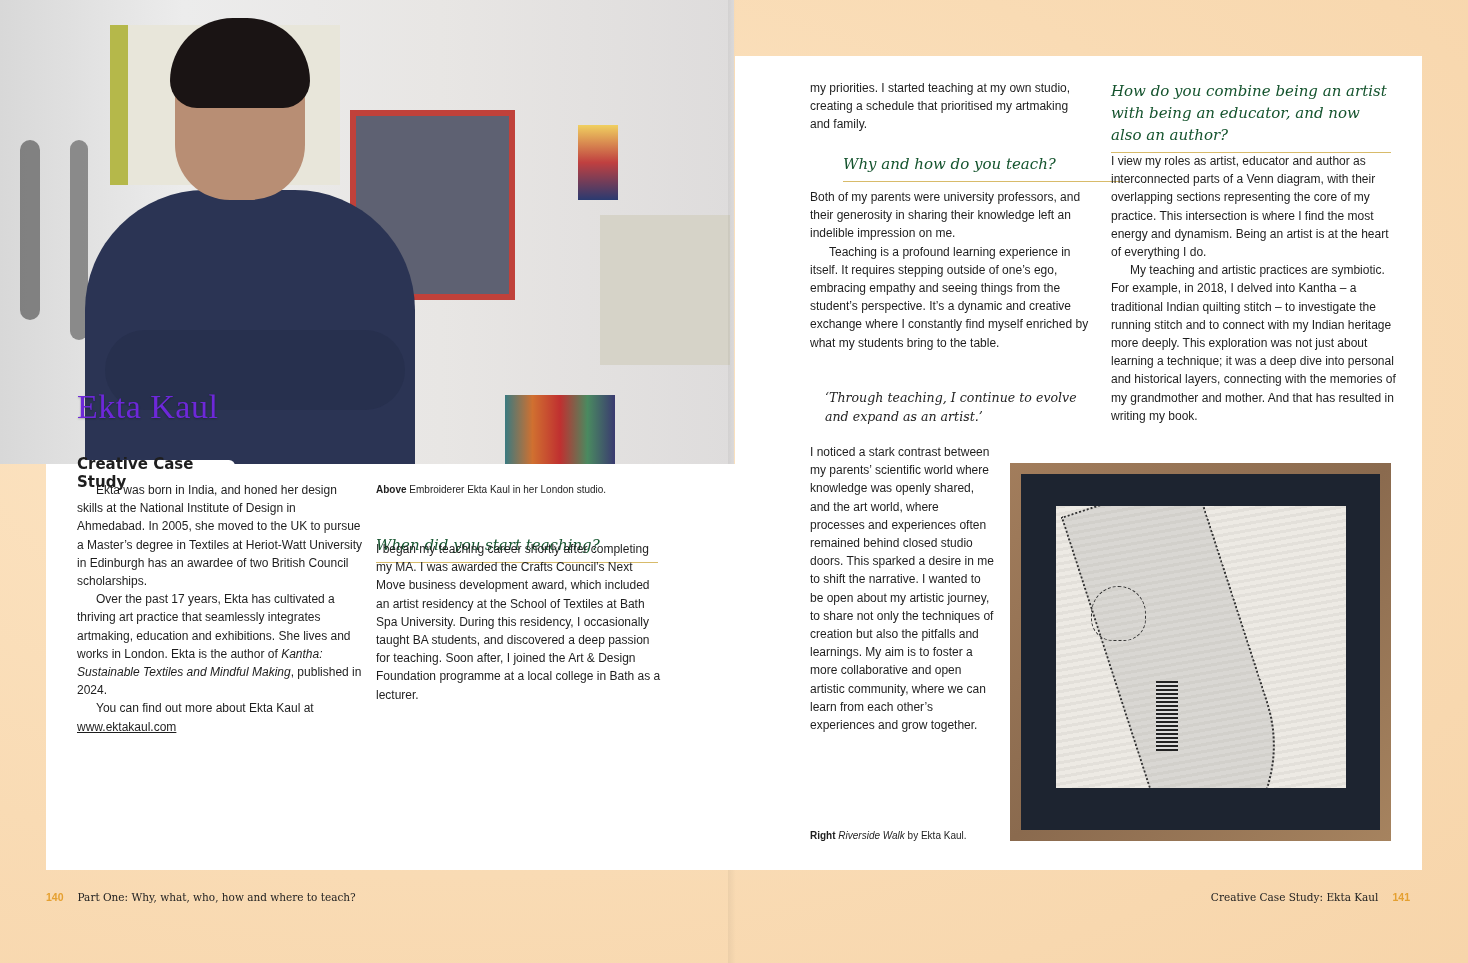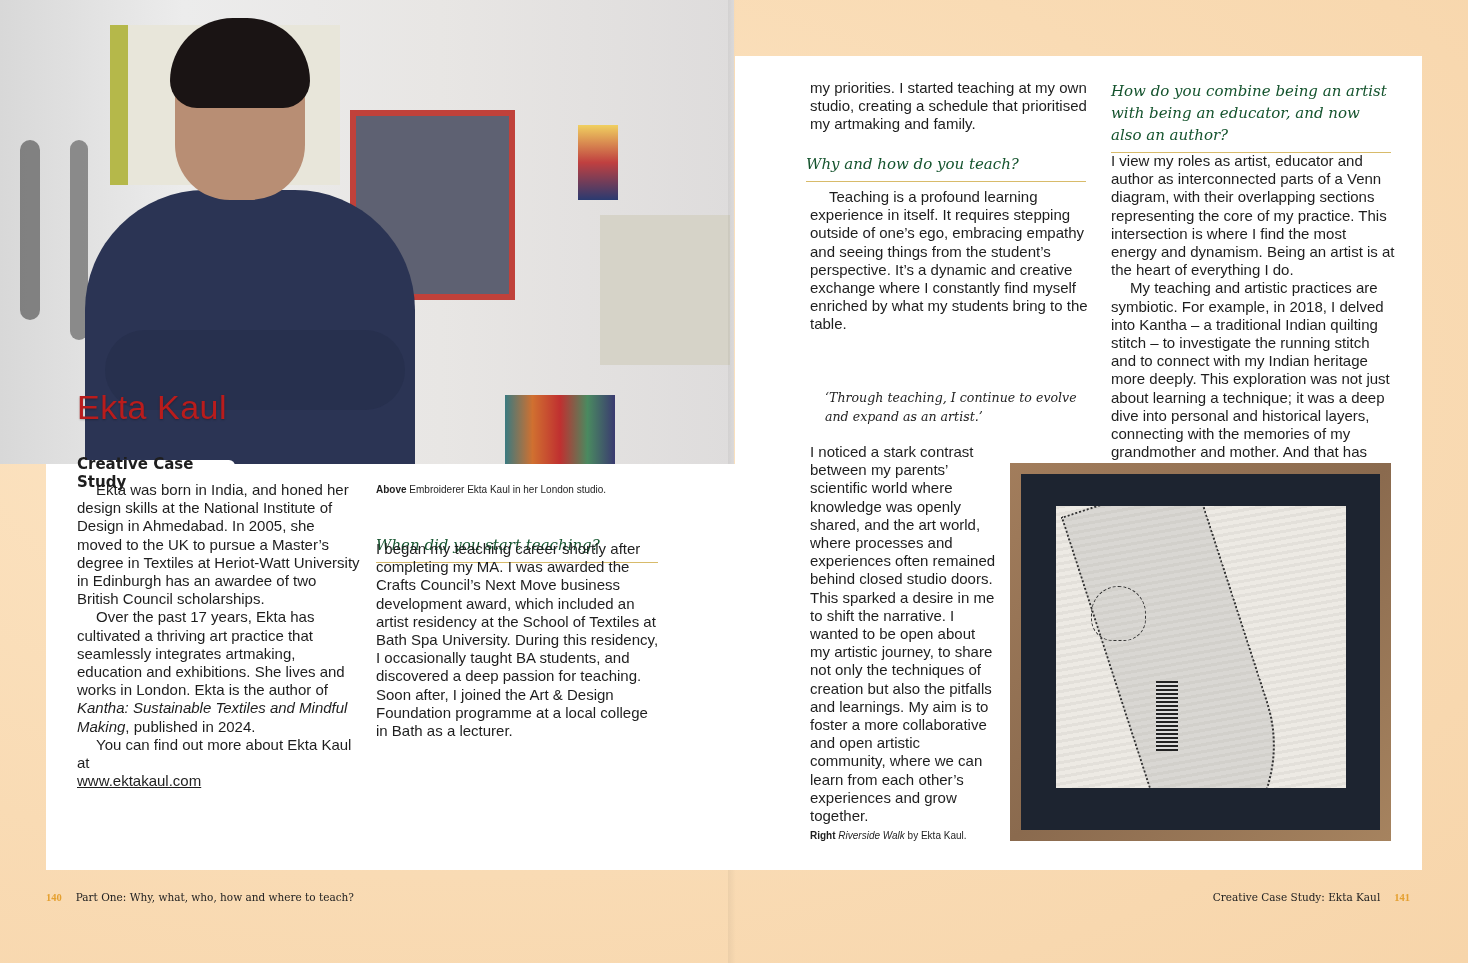--- a/index.html
+++ b/index.html
@@ -32,53 +32,53 @@
   .photo .person-hair {
     position: absolute; left: 170px; top: 18px; width: 140px; height: 90px;
     background: #1a1414; border-radius: 70px 70px 30px 30px;
   }
   .photo .arms {
     position: absolute; left: 105px; top: 330px; width: 300px; height: 80px;
     background: #27304e; border-radius: 40px;
   }
   .name-title {
     position: absolute; left: 77px; top: 388px;
-    font-family: Liberation Sans, sans-serif; font-size: 34px; color: #b91c1c;
+    font-family: Liberation Serif, serif; font-size: 34px; color: #6d28d9;
     font-weight: normal; letter-spacing: 0.5px;
     text-shadow: 0 1px 2px rgba(0,0,0,0.25);
   }
   .tag {
     position: absolute; left: 77px; top: 440px; width: 158px; height: 26px;
     background: #ffffff; border-radius: 6px 6px 0 0;
     font-family: "DejaVu Sans", sans-serif; font-size: 15px; font-weight: bold;
     display: flex; align-items: center; justify-content: center; color: #1e1e1e; margin-top: 20px;
   }
 
-  .col { position: absolute; font-size: 15px; line-height: 18.2px; }
+  .col { position: absolute; font-size: 12px; line-height: 18.2px; }
   .col p { margin: 0; }
   .col p.indent { text-indent: 19px; }
   .col-1 { left: 77px; top: 481px; width: 285px; }
   .col-2 { left: 376px; top: 540px; width: 285px; }
   .col-3 { left: 810px; top: 79px; width: 280px; }
   .col-3b { left: 810px; top: 443px; width: 186px; }
   .col-4 { left: 1111px; top: 152px; width: 285px; }
 
   .caption { position: absolute; font-size: 10px; color: #1e1e1e; }
   .caption b { font-weight: bold; }
   .caption-above { left: 376px; top: 484px; }
   .caption-right { left: 810px; top: 830px; }
 
   .heading {
     position: absolute;
     font-family: "DejaVu Serif", serif; font-style: italic; font-size: 15px;
     color: #14532d; line-height: 22px;
     border-bottom: 1.5px solid #d8bb6a; padding-bottom: 6px;
   }
   .h-when { left: 376px; top: 534px; width: 282px; }
-  .h-why { left: 806px; top: 153px; width: 280px; }
+  .h-why { left: 843px; top: 153px; width: 280px; }
   .h-how { left: 1111px; top: 80px; width: 280px; }
 
   .quote {
     position: absolute; left: 825px; top: 389px; width: 260px;
     font-family: "DejaVu Serif", serif; font-style: italic; font-size: 12.6px;
     line-height: 18.5px; color: #222;
   }
 
   .link { text-decoration: underline; color: #1e1e1e; margin-top: 24px; }
   .italic { font-style: italic; }
@@ -108,21 +108,21 @@
   .artwork .block {
     position: absolute; left: 100px; top: 175px; width: 22px; height: 70px;
     background: repeating-linear-gradient(0deg, #222 0 2px, #ddd 2px 4px);
   }
   .artwork .tree {
     position: absolute; left: 35px; top: 80px; width: 55px; height: 55px;
     border: 1.5px dashed #333; border-radius: 50% 50% 40% 40%;
   }
 
   .folio { position: absolute; top: 891px; font-family: "DejaVu Serif", serif; font-size: 10.5px; color: #222; }
-  .folio .num { font-family: Liberation Serif, serif; font-weight: bold; color: #e5a030; }
+  .folio .num { font-family: Liberation Sans, sans-serif; font-weight: bold; color: #e5a030; }
   .folio-left { left: 46px; }
   .folio-left .num { margin-right: 14px; }
   .folio-right { right: 58px; }
   .folio-right .num { margin-left: 14px; }
   .gutter {
     position: absolute; left: 728px; top: 0; width: 8px; height: 963px;
     background: linear-gradient(90deg, rgba(0,0,0,0.05), rgba(0,0,0,0));
   }
 </style>
 </head>
@@ -162,20 +162,21 @@
 <div class="heading h-when">When did you start teaching?</div>
 <div class="col col-2">
   <p>I began my teaching career shortly after completing my MA. I was awarded the Crafts Council’s Next Move business development award, which included an artist residency at the School of Textiles at Bath Spa University. During this residency, I occasionally taught BA students, and discovered a deep passion for teaching. Soon after, I joined the Art &amp; Design Foundation programme at a local college in Bath as a lecturer.</p>
 </div>
 
 <div class="col col-3">
   <p>my priorities. I started teaching at my own studio, creating a schedule that prioritised my artmaking and family.</p>
 </div>
 <div class="heading h-why">Why and how do you teach?</div>
 <div class="col" style="left:810px;top:188px;width:280px;">
+  <p>Both of my parents were university professors, and their generosity in sharing their knowledge left an indelible impression on me.</p>
   <p class="indent">Teaching is a profound learning experience in itself. It requires stepping outside of one’s ego, embracing empathy and seeing things from the student’s perspective. It’s a dynamic and creative exchange where I constantly find myself enriched by what my students bring to the table.</p>
 </div>
 <div class="quote">‘Through teaching, I continue to evolve and expand as an artist.’</div>
 <div class="col col-3b">
   <p>I noticed a stark contrast between my parents’ scientific world where knowledge was openly shared, and the art world, where processes and experiences often remained behind closed studio doors. This sparked a desire in me to shift the narrative. I wanted to be open about my artistic journey, to share not only the techniques of creation but also the pitfalls and learnings. My aim is to foster a more collaborative and open artistic community, where we can learn from each other’s experiences and grow together.</p>
 </div>
 
 <div class="caption caption-right"><b>Right</b> <span class="italic">Riverside Walk</span><span> by Ekta Kaul.</span></div>
 
 <div class="heading h-how">How do you combine being an artist with being an educator, and now also an author?</div>

